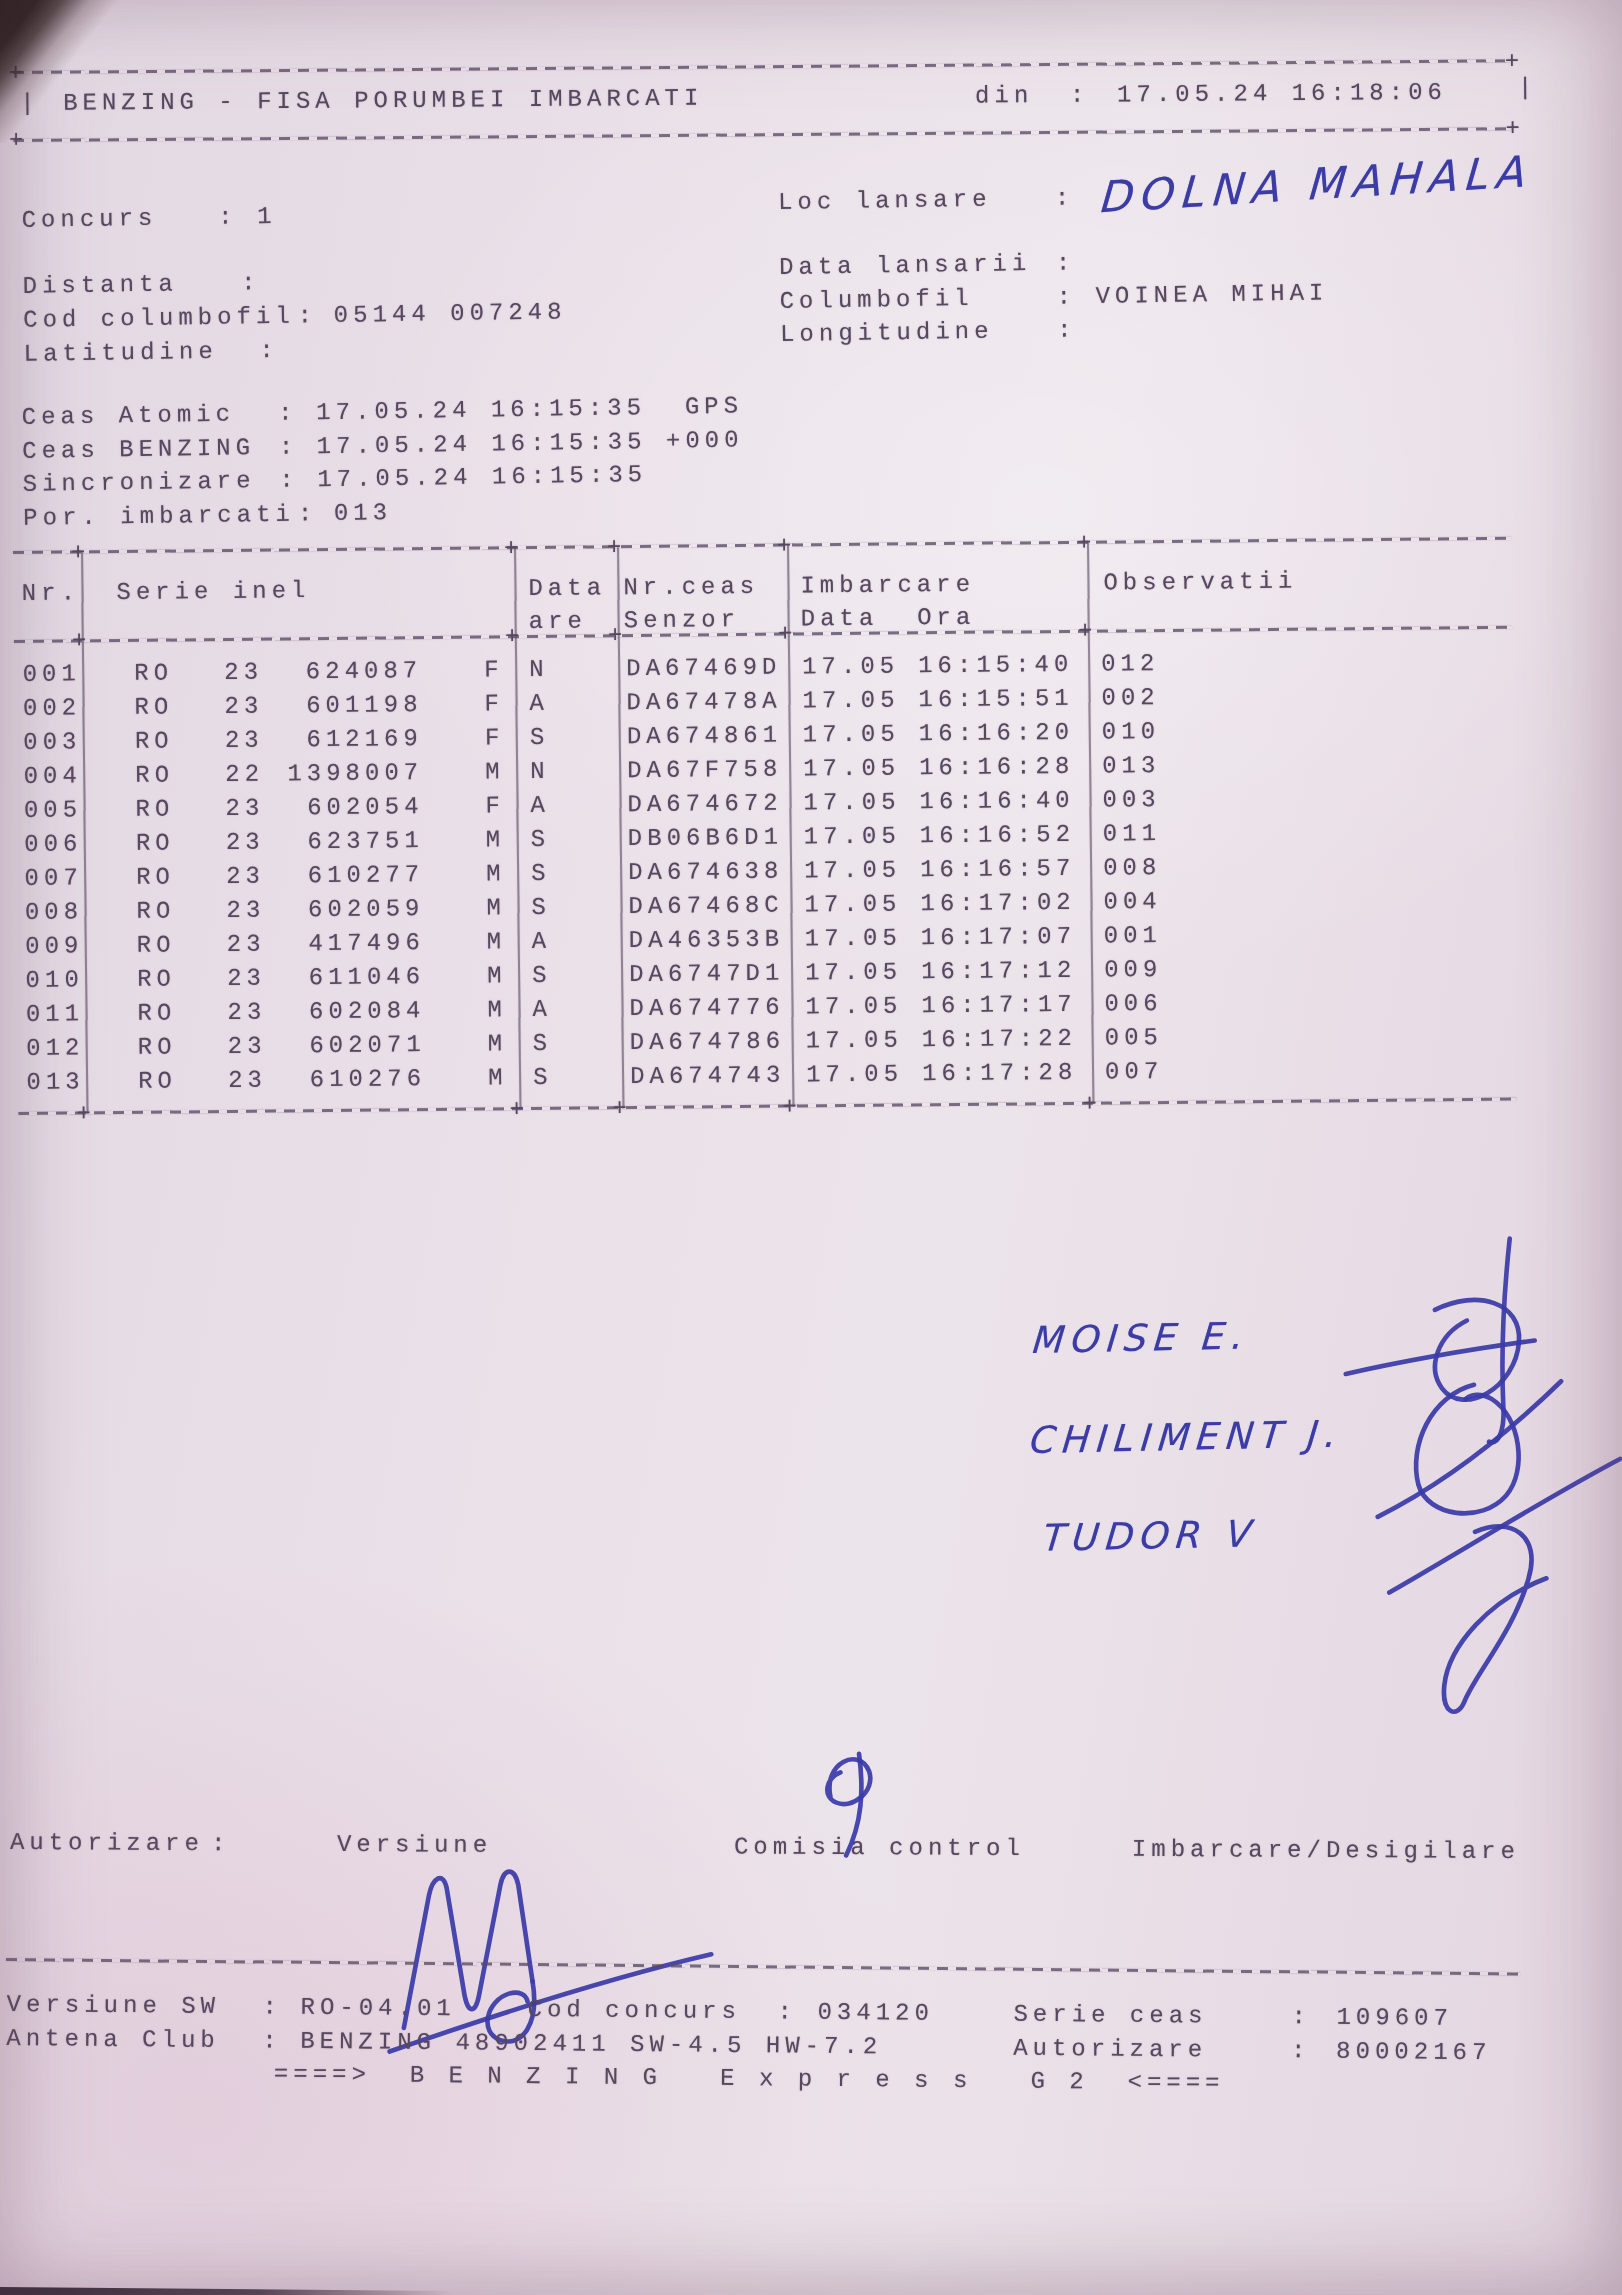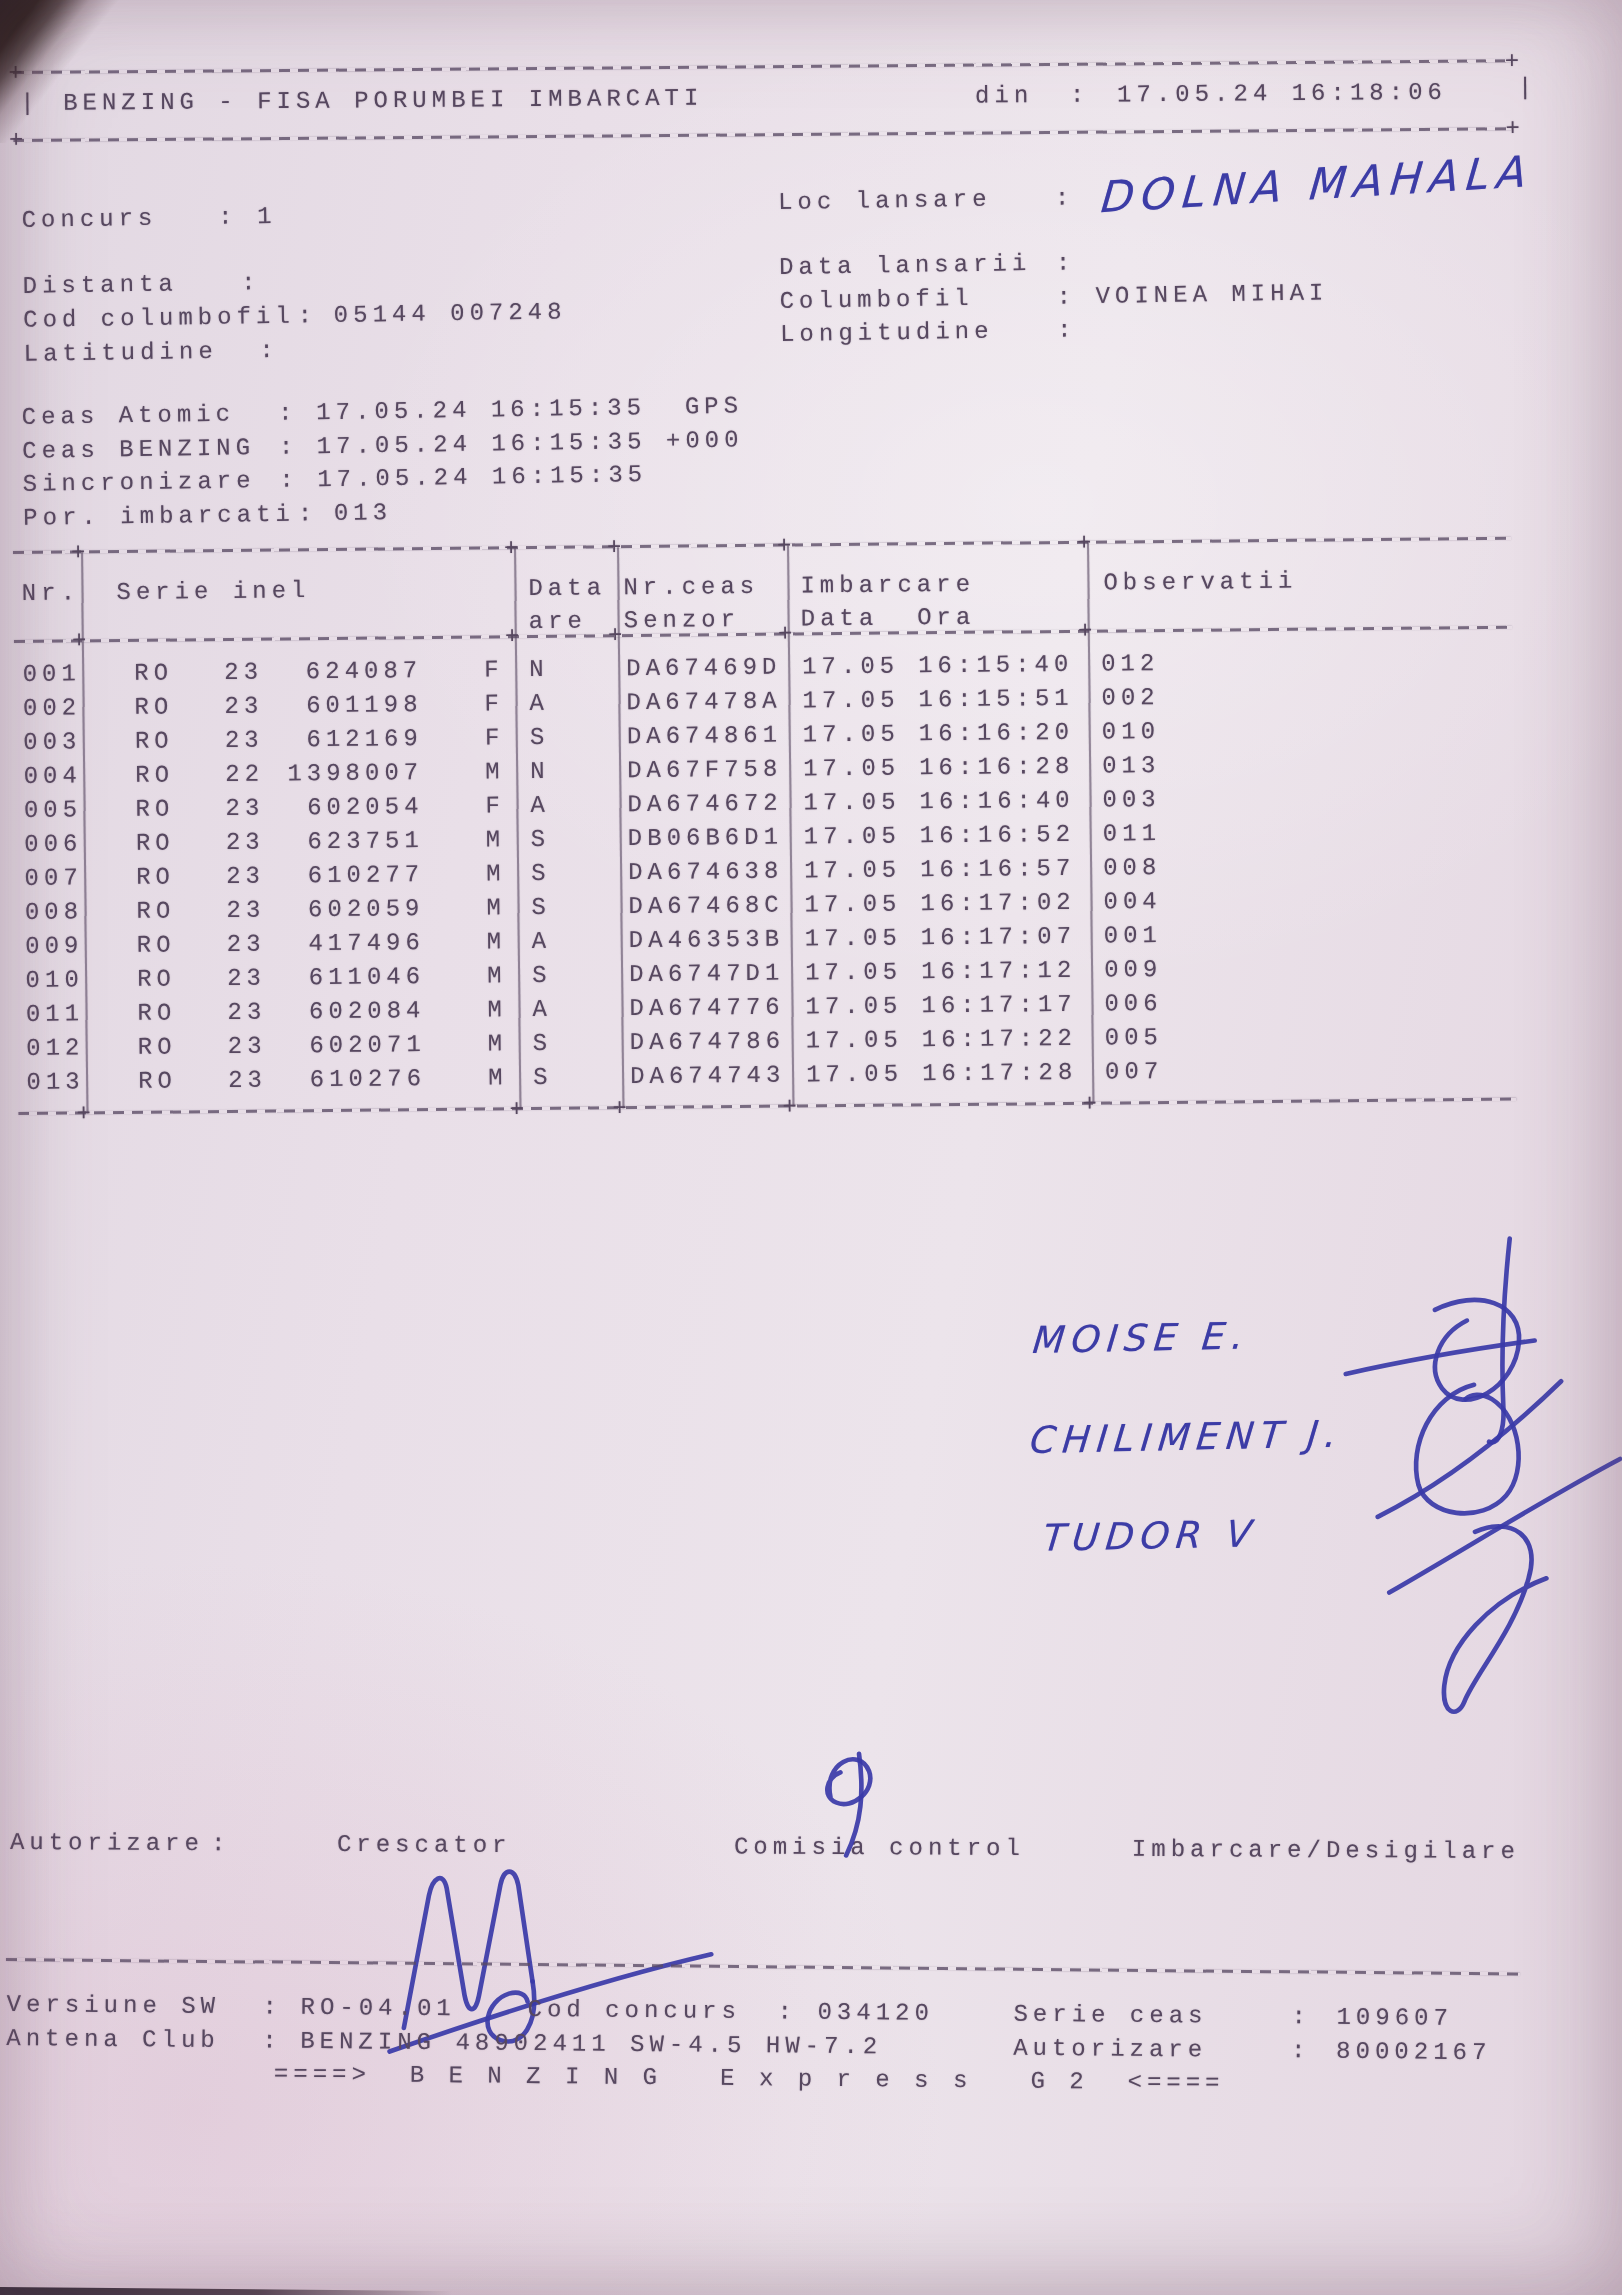--- a/index.html
+++ b/index.html
@@ -329,21 +329,21 @@
   </svg>
 
   <svg class="sig" style="left:1357px;top:1439px" width="266" height="275" viewBox="0 0 372 385">
     <path d="M45,215 C150,155 260,85 368,28"></path>
     <path d="M165,130 C215,108 258,135 240,195 C220,268 165,330 150,368 C140,392 118,385 122,345 C128,290 185,225 265,195"></path>
   </svg>
 
   <div class="blk" style="transform:rotate(.35deg);transform-origin:14.3px 1831px">
     <span class="t" style="left:10px;top:1829px">Autorizare</span>
     <span class="t" style="left:211px;top:1829px">:</span>
-    <span class="t" style="left:337px;top:1829px">Crescator</span>
+    <span class="t" style="left:337px;top:1829px">Versiune</span>
     <span class="t" style="left:734px;top:1829px">Comisia control</span>
     <span class="t" style="left:1132px;top:1829px">Imbarcare/Desigilare</span>
   </div>
 
   <svg class="sig" style="left:386px;top:1817px" width="336" height="236" viewBox="0 0 470 330">
     <path d="M25,295 L60,110 C65,85 80,75 85,100 L110,250 C115,275 125,275 130,250 L160,95 C165,70 180,70 185,95 L205,230"></path>
     <path d="M5,328 C120,288 300,228 455,192"></path>
     <path d="M205,230 C215,290 190,322 160,312 C130,302 140,257 172,247 C186,243 196,248 198,258"></path>
   </svg>
 

